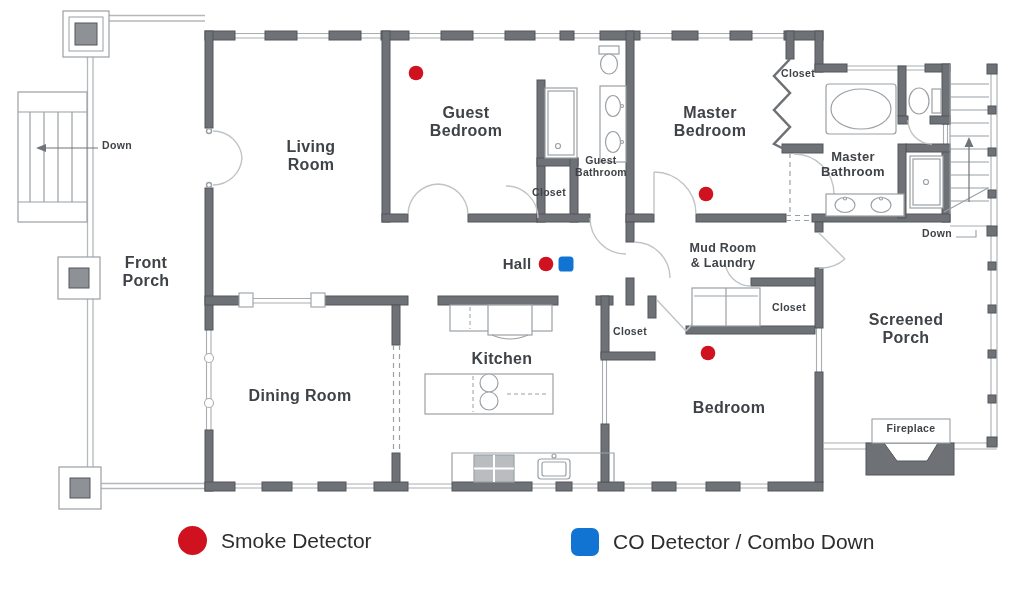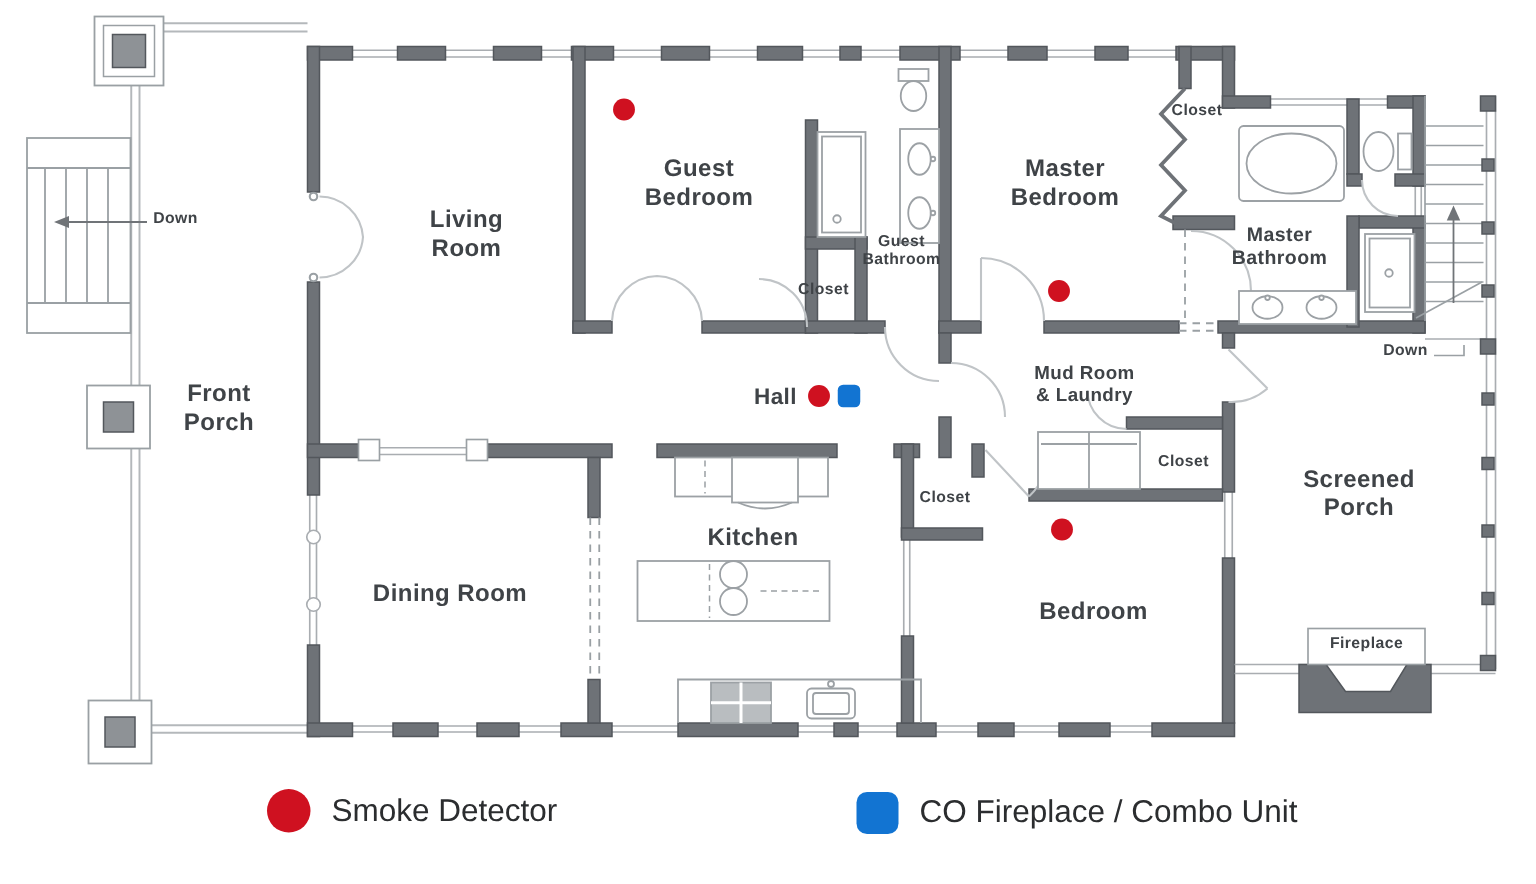--- a/index.html
+++ b/index.html
@@ -316,16 +316,16 @@
       </g>
 </svg>
 
 
 <div class="legend-item" style="left:178px;top:526px;">
   <span class="legend-dot" style="background: rgb(207, 17, 32);"></span>
   <span class="legend-label">Smoke Detector</span>
 </div>
 <div class="legend-item" style="left:571px;top:527px;">
   <span class="legend-square" style="background: rgb(18, 116, 210);"></span>
-  <span class="legend-label">CO Fireplace / Combo Unit</span>
+  <span class="legend-label">CO Detector / Combo Down</span>
 </div>
 
 </div>
 
 </body></html>

